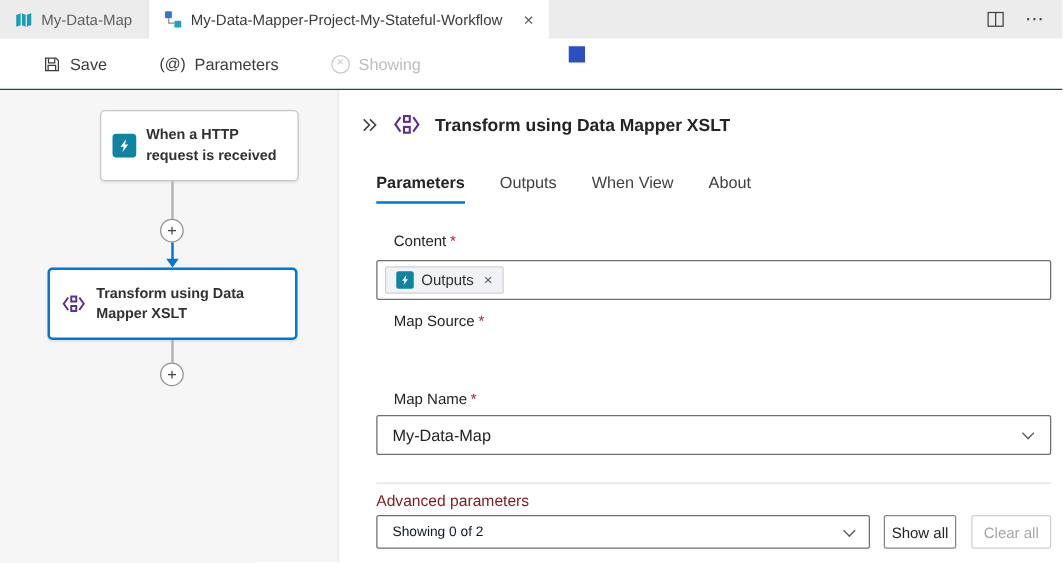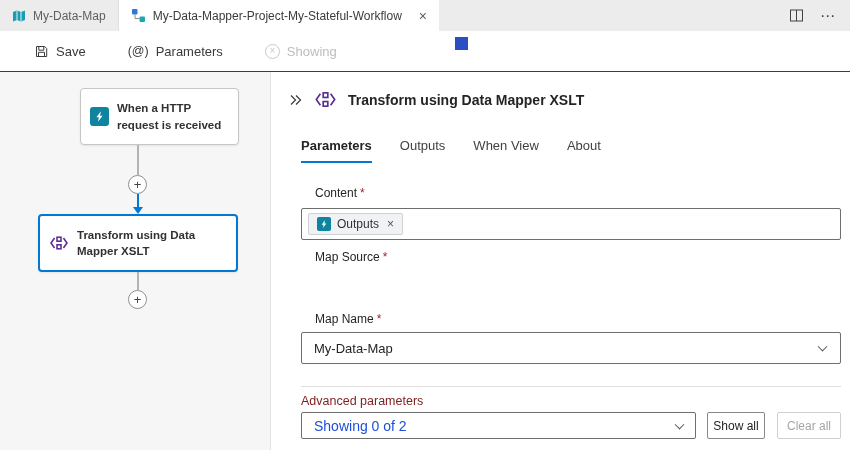--- a/index.html
+++ b/index.html
@@ -58,21 +58,21 @@
   .l-source  { top:178px; } .b-source  { top:198px; }
   .l-name    { top:240px; } .b-name    { top:260px; }
   .chev { position:absolute; right:14px; top:50%; width:7px; height:7px; border-right:1.5px solid #555; border-bottom:1.5px solid #555; transform:translateY(-70%) rotate(45deg); }
 
   .token { display:inline-flex; align-items:center; gap:6px; height:22px; padding:0 8px; background:#f0f2f6; border:1px solid #d1d1d1; border-radius:2px; font-size:12px; color:#323130; }
   .token .tile { width:14px; height:14px; border-radius:2px; }
   .tokx { color:#555; font-size:12px; margin-left:2px; cursor:pointer; line-height:1; }
 
   .divider { position:absolute; top:314px; left:30px; width:540px; height:1px; background:#e1dfdd; }
   .advlabel { position:absolute; top:322px; left:30px; font-size:12.5px; color:#7f1d1d; }
-  .advselect { position:absolute; top:340px; left:30px; width:395px; height:27px; border:1px solid #6e6e6e; border-radius:2px; display:flex; align-items:center; padding:0 12px; font-size:14px; color:#1d4ed8; cursor:pointer; }
+  .advselect { position:absolute; top:340px; left:30px; width:395px; height:27px; border:1px solid #6e6e6e; border-radius:2px; display:flex; align-items:center; padding:0 12px; font-size:11px; color:#0f172a; cursor:pointer; }
   .advselect .chev { right:12px; }
   .btn { position:absolute; top:340px; height:27px; background:#fff; border:1px solid #8a8886; border-radius:2px; font-size:12px; color:#242424; font-family:inherit; cursor:pointer; }
   .btn.showall { left:436px; width:58px; }
   .btn.clearall { left:506px; width:64px; color:#a6a6a6; border-color:#d0d0d0; cursor:default; }
 </style>
 </head>
 <body>
 
 <div class="window">
 

